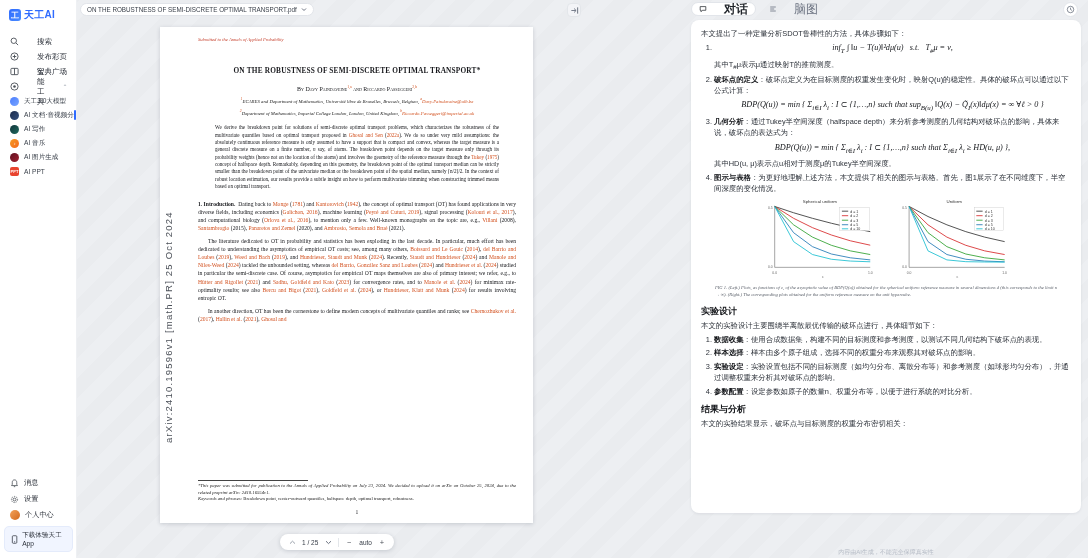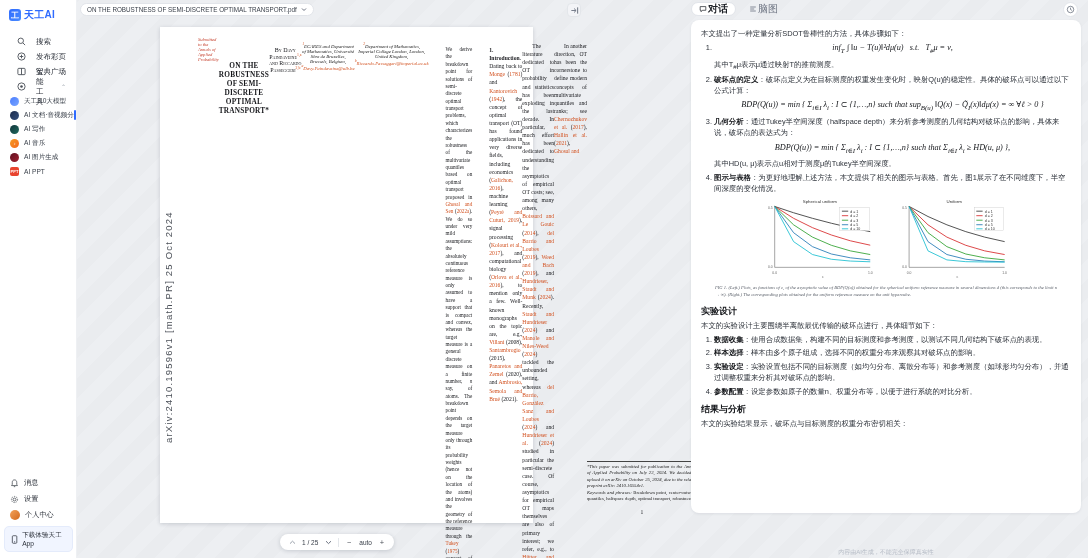--- a/index.html
+++ b/index.html
@@ -9,21 +9,21 @@
          background:repeating-linear-gradient(135deg,#edeff2 0 14px,#eaecef 14px 28px); }
 
   
   .sidebar { position:absolute; left:0; top:0; width:77px; height:558px; background:#ffffff;
              border-right:1px solid #eef0f3; z-index:5; }
   .logo { display:flex; align-items:center; gap:3px; padding:8px 0 0 9px; }
   .logo-mark { width:12px; height:12px; border-radius:3px; background:linear-gradient(135deg,#2f6bff,#4a8cff);
                color:#fff; font-size:8px; font-weight:bold; display:flex; align-items:center; justify-content:center; }
   .logo-text { color:#2f6bff; font-weight:bold; font-size:10px; letter-spacing:.3px; }
   .nav { margin-top:12px; }
-  .nav-item { display:flex; align-items:center; gap:10px; padding:4px 6px 4px 17px; font-size:7.5px;
+  .nav-item { display:flex; align-items:center; gap:18px; padding:4px 6px 4px 10px; font-size:7.5px;
               color:#2a2f38; cursor:pointer; position:relative; height:15px; }
   .nav-item svg { flex:0 0 auto; }
   .nav-caret { margin-left:auto; margin-right:4px; color:#9aa1ab; font-size:6px; }
   .tool-item { display:flex; align-items:center; gap:5px; padding:3px 4px 3px 10px; font-size:6.6px;
                color:#3a404a; height:14px; position:relative; white-space:nowrap; overflow:hidden; }
   .tool-badge { width:9px; height:9px; border-radius:50%; flex:0 0 auto; display:flex; align-items:center;
                 justify-content:center; color:#fff; font-size:4px; font-weight:bold; }
   .active-bar { position:absolute; right:0; top:2px; width:2.5px; height:10px; border-radius:2px; background:#2f6bff; }
   .sidebar-bottom { position:absolute; left:0; bottom:6px; width:77px; }
   .bottom-item { display:flex; align-items:center; gap:5px; padding:4px 6px 4px 10px; font-size:7.2px;
@@ -37,21 +37,21 @@
              border:1px solid #e2e5ea; border-radius:7px; display:flex; align-items:center; gap:4px;
              font-size:6.3px; color:#3a404a; z-index:4; }
   .collapse-btn { position:absolute; left:567px; top:3px; width:14px; height:14px; border-radius:4px;
                   background:#f3f4f7; border:1px solid #e3e6ea; display:flex; align-items:center; justify-content:center; }
   .pdf-page { position:absolute; left:160px; top:27px; width:373px; height:496px; background:#ffffff;
               box-shadow:0 1px 4px rgba(30,40,60,.18); font-family:"Liberation Serif","DejaVu Serif",serif;
               color:#17181c; }
   .arxiv-stamp { position:absolute; left:3px; top:96px; height:320px; writing-mode:vertical-rl;
                  transform:rotate(180deg); font-family:"Liberation Sans",sans-serif; color:#4a4f57;
                  font-size:9.5px; letter-spacing:1.2px; white-space:nowrap; }
-  .page-inner { position:absolute; left:38px; top:10px; width:318px; height:478px; display:flex; }
+  .page-inner { position:absolute; left:38px; top:10px; width:318px; height:478px; display:flex; flex-direction:column; }
   .submitted { color:#c43a26; font-style:italic; font-size:4.6px; }
   .paper-title { text-align:center; font-weight:bold; font-size:7.3px; margin-top:24px; letter-spacing:.2px; }
   .byline { text-align:center; font-size:6px; margin-top:10px; font-variant:small-caps; }
   .byline sup, .affil sup { color:#d2501e; font-size:3.8px; font-variant:normal; }
   .affil { text-align:center; font-style:italic; font-size:4.8px; margin-top:5px; color:#222; }
   .email { color:#d2501e; }
   .abstract { margin:9px 17px 0 17px; font-size:5.1px; line-height:1.45; text-align:justify; }
   .para { font-size:5.6px; line-height:1.45; text-align:justify; margin-top:5px; }
   .para.indent { text-indent:10px; }
   .cite { color:#d2501e; }
@@ -62,22 +62,22 @@
 
   .pdf-toolbar { position:absolute; left:280px; top:534px; height:16px; padding:0 7px; background:#fff;
                  border-radius:8px; box-shadow:0 1px 4px rgba(30,40,60,.18); display:flex; align-items:center;
                  gap:5px; font-size:6.5px; color:#3a404a; z-index:4; }
   .tb-divider { width:1px; height:9px; background:#e3e6ea; }
   .tb-btn { display:flex; align-items:center; justify-content:center; width:10px; height:10px; color:#6b7280; }
   .tb-zoom { font-size:7.5px; color:#4a4f57; }
 
   
   .chat-tabs { position:absolute; left:691px; top:2px; display:flex; align-items:center; gap:6px; z-index:4; }
-  .chat-tab { display:flex; align-items:center; gap:1px; height:14px; padding:0 7px; border-radius:7px;
-              font-size:10px; color:#6b7280; }
+  .chat-tab { display:flex; align-items:center; gap:17px; height:14px; padding:0 7px; border-radius:7px;
+              font-size:12px; color:#6b7280; }
   .chat-tab.active { background:#fff; border:1px solid #e2e5ea; color:#1f2329; font-weight:bold; }
   .history-btn { position:absolute; left:1063px; top:2px; width:15px; height:15px; border-radius:50%;
                  background:#fff; border:1px solid #e2e5ea; display:flex; align-items:center; justify-content:center; z-index:4; }
   .chat-card { position:absolute; left:691px; top:20px; width:390px; height:493px; background:#fff;
                border-radius:8px; box-shadow:0 1px 3px rgba(30,40,60,.08); padding:8px 10px; overflow:hidden;
                font-size:7.4px; line-height:1.5; color:#2b3038; }
   .chat-card ol { padding-left:13px; margin-top:2px; }
   .chat-card li { margin:2.5px 0; }
   .chat-card b { color:#14161a; }
   .formula { font-family:"Liberation Serif","DejaVu Serif",serif; font-style:italic; text-align:center;

